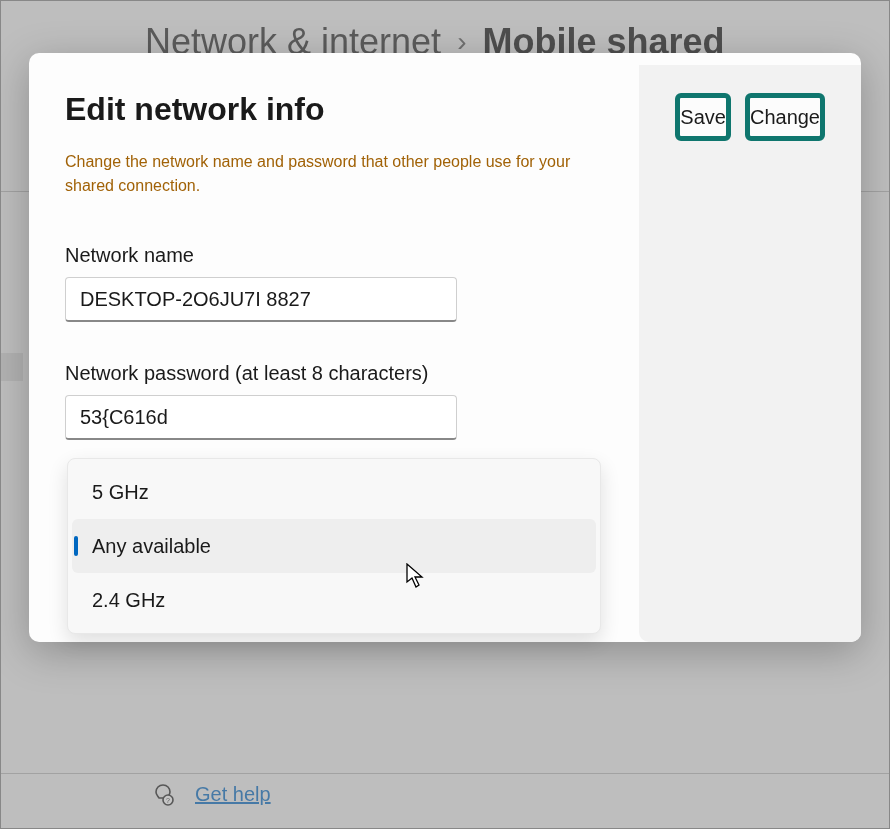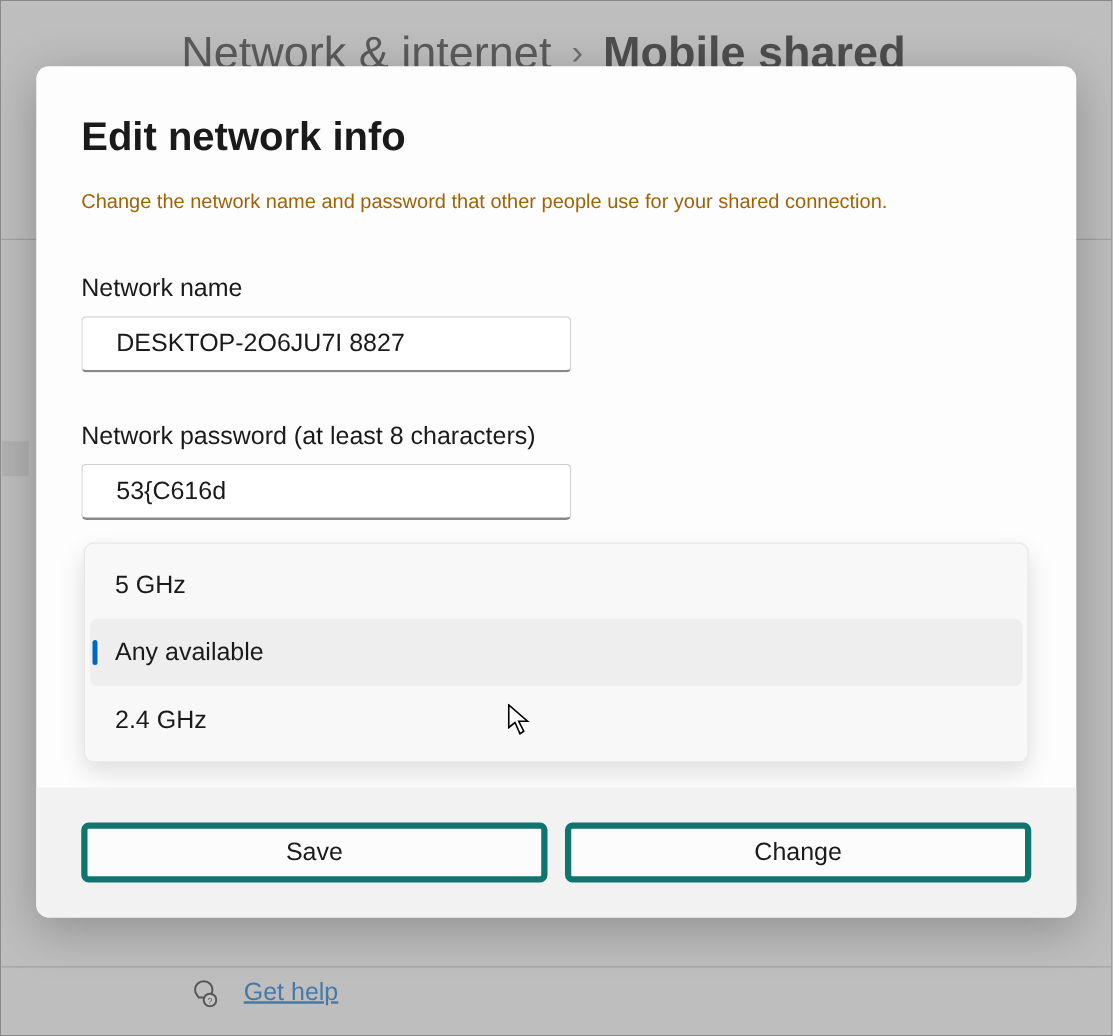--- a/index.html
+++ b/index.html
@@ -82,21 +82,21 @@
     .dialog {
       position: absolute;
       top: 52px;
       left: 28px;
       right: 28px;
       background: #fdfdfd;
       border-radius: 10px;
       box-shadow: 0 10px 40px rgba(0,0,0,0.25);
       z-index: 2;
       display: flex;
-      flex-direction: column;
+      flex-direction: row;
     }
     .dialog-body {
       padding: 38px 36px 0 36px;
     }
     .dialog-title {
       font-size: 32px;
       font-weight: 600;
       color: #1a1a1a;
       margin-bottom: 22px;
     }
@@ -110,21 +110,21 @@
       font-size: 20px;
       color: #1a1a1a;
       margin-bottom: 10px;
     }
     .text-input {
       width: 392px;
       height: 45px;
       border: 1px solid #cfcfcf;
       border-bottom: 2px solid #888;
       border-radius: 4px;
-      padding: 0 27px;
+      padding: 0 14px;
       font-size: 20px;
       font-family: inherit;
       background: #fff;
       color: #1a1a1a;
       outline: none;
     }
     .field-group {
       margin-bottom: 40px;
     }
     .field-group.second {

